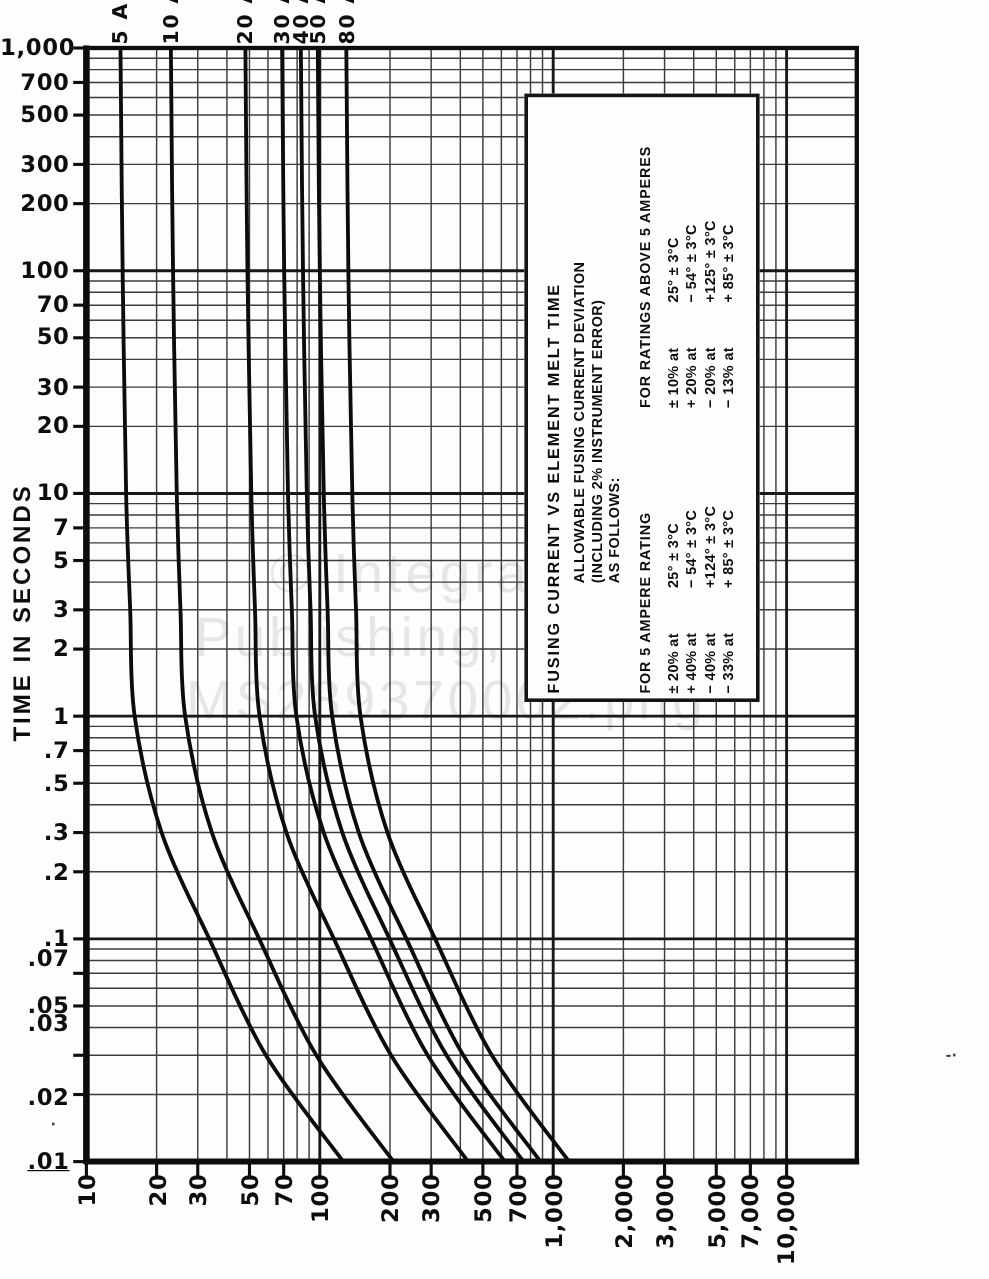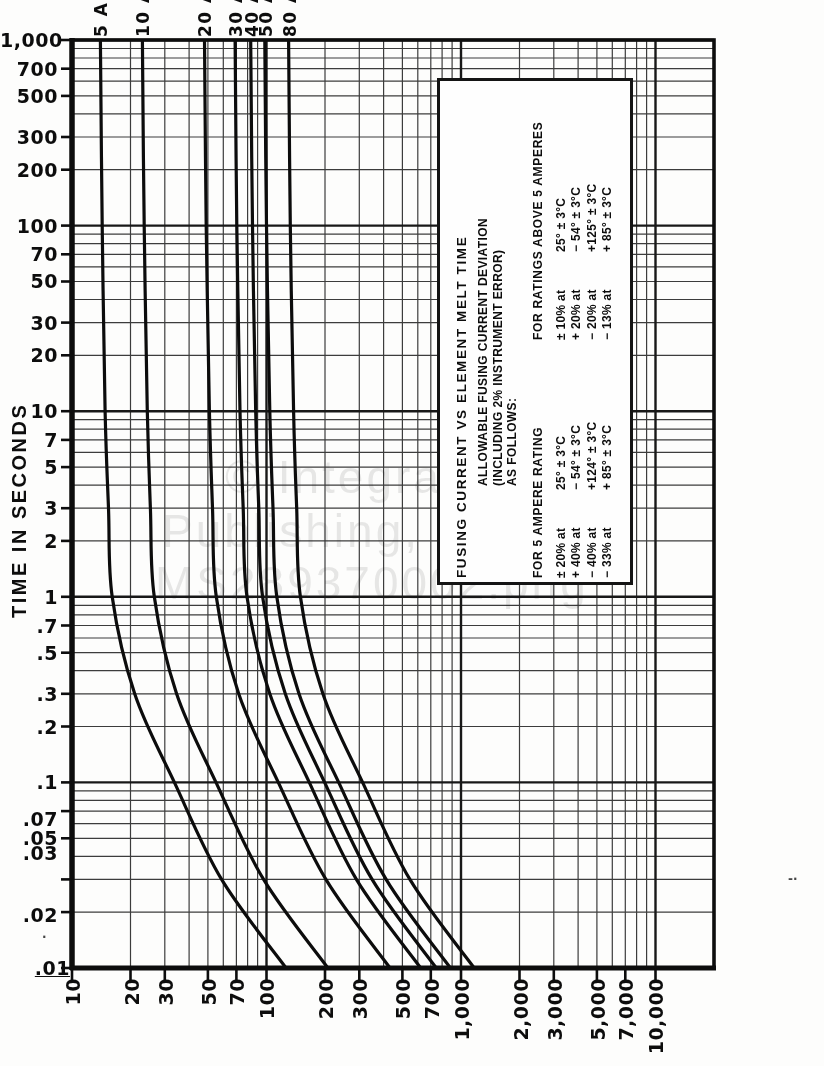--- a/index.html
+++ b/index.html
@@ -195,25 +195,25 @@
       <div class="ylab" style="left: 0px; top: 429px;">7</div>
       <div class="ylab" style="left: 0px; top: 456px;">5</div>
       <div class="ylab" style="left: 0px; top: 497px;">3</div>
       <div class="ylab" style="left: 0px; top: 530px;">2</div>
       <div class="ylab" style="left: 0px; top: 586px;">1</div>
       <div class="ylab" style="left: 0px; top: 615px;">.7</div>
       <div class="ylab" style="left: 0px; top: 642px;">.5</div>
       <div class="ylab" style="left: 0px; top: 683px;">.3</div>
       <div class="ylab" style="left: 0px; top: 716px;">.2</div>
       <div class="ylab" style="left: 0px; top: 771px;">.1</div>
-      <div class="ylab" style="left: 0px; top: 808px;">.07</div>
+      <div class="ylab" style="left: 0px; top: 788px;">.07</div>
       <div class="ylab" style="left: 0px; top: 827px;">.05</div>
       <div class="ylab" style="left: 0px; top: 842px;">.03</div>
       <div class="ylab" style="left: 0px; top: 904px;">.02</div>
-      <div class="ylab" style="left: 12px; top: 957px; text-decoration: underline;">.01</div>
+      <div class="ylab" style="left: 0px; top: 957px; text-decoration: underline;">.01</div>
     </div>
   <div id="x-tick-labels">
       <span class="xlab" style="left: 62px; top: 978px;">10</span>
       <span class="xlab" style="left: 121px; top: 978px;">20</span>
       <span class="xlab" style="left: 155px; top: 978px;">30</span>
       <span class="xlab" style="left: 198px; top: 978px;">50</span>
       <span class="xlab" style="left: 226px; top: 978px;">70</span>
       <span class="xlab" style="left: 256px; top: 978px;">100</span>
       <span class="xlab" style="left: 315px; top: 978px;">200</span>
       <span class="xlab" style="left: 349px; top: 978px;">300</span>

